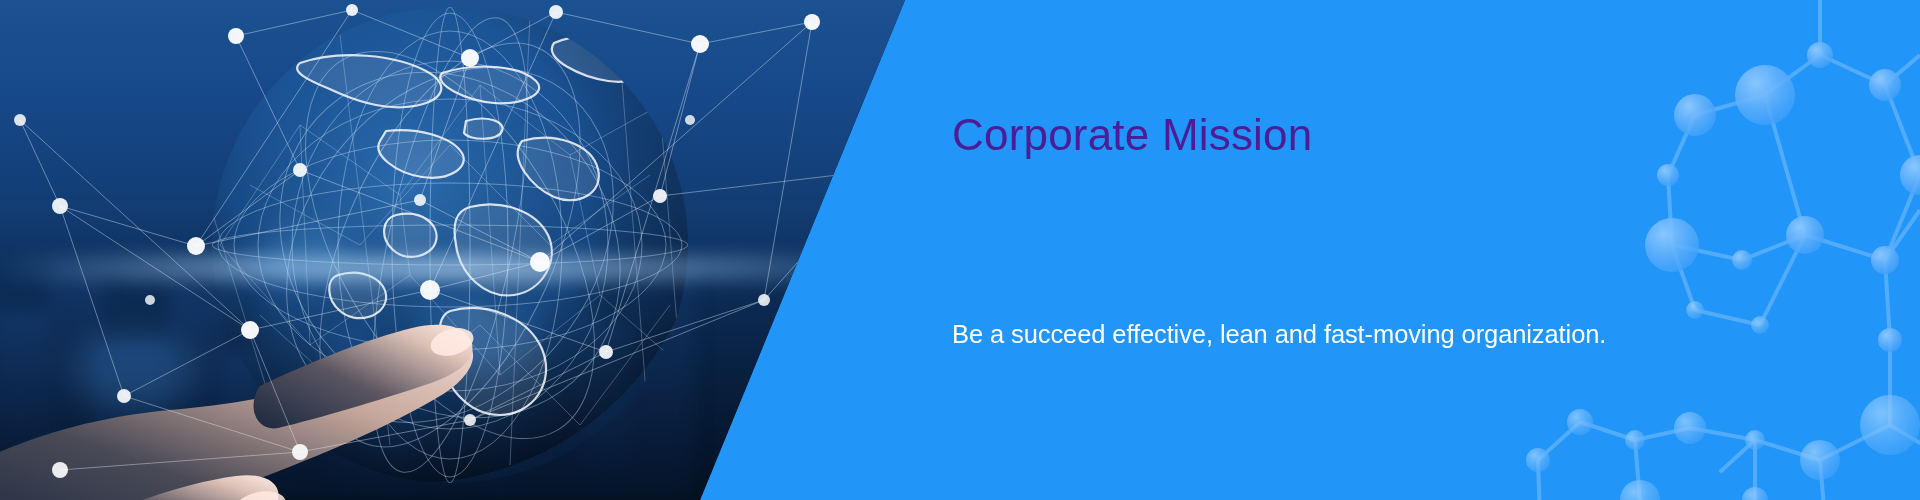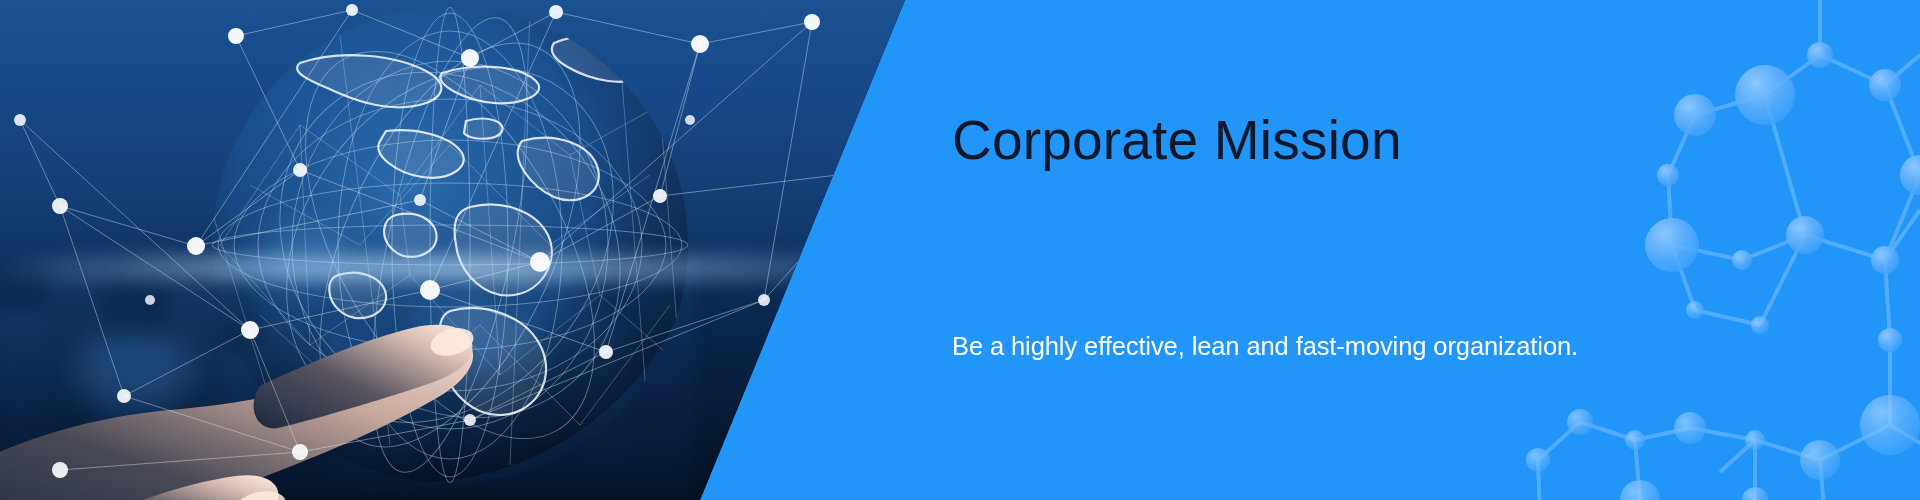--- a/index.html
+++ b/index.html
@@ -75,23 +75,23 @@
   
   .content {
     position:absolute;
     left:952px; top:0;
     width:760px; height:500px;
     z-index:6;
     display:flex; flex-direction:column; justify-content:flex-start;
     padding-top:112px;
   }
   .title {
-    color:#0f172a;
+    color:#4c1d95;
     font-family:"Liberation Sans", sans-serif;
-    font-size:55px;
+    font-size:44px;
     font-weight:400;
     letter-spacing:.2px;
     line-height:1.05;
     white-space:nowrap;
   }
   .rule {
     width:152px; height:6px;
     background:#ffffff;
     margin-top:48px;
   }
@@ -339,19 +339,19 @@
         <circle cx="690" cy="120" r="5" opacity=".8"></circle>
         <circle cx="150" cy="300" r="5" opacity=".8"></circle>
       </g>
     </svg>
   </div>
 
   <div class="content">
     <h1 class="title">Corporate Mission</h1>
     <div class="rule"></div>
     <div class="body-text">
-      <span class="ln">Be a highly effective, lean and fast-moving organization.</span>
+      <span class="ln">Be a succeed effective, lean and fast-moving organization.</span>
       
       
     </div>
   </div>
 
 </div>
 
 </body></html>

